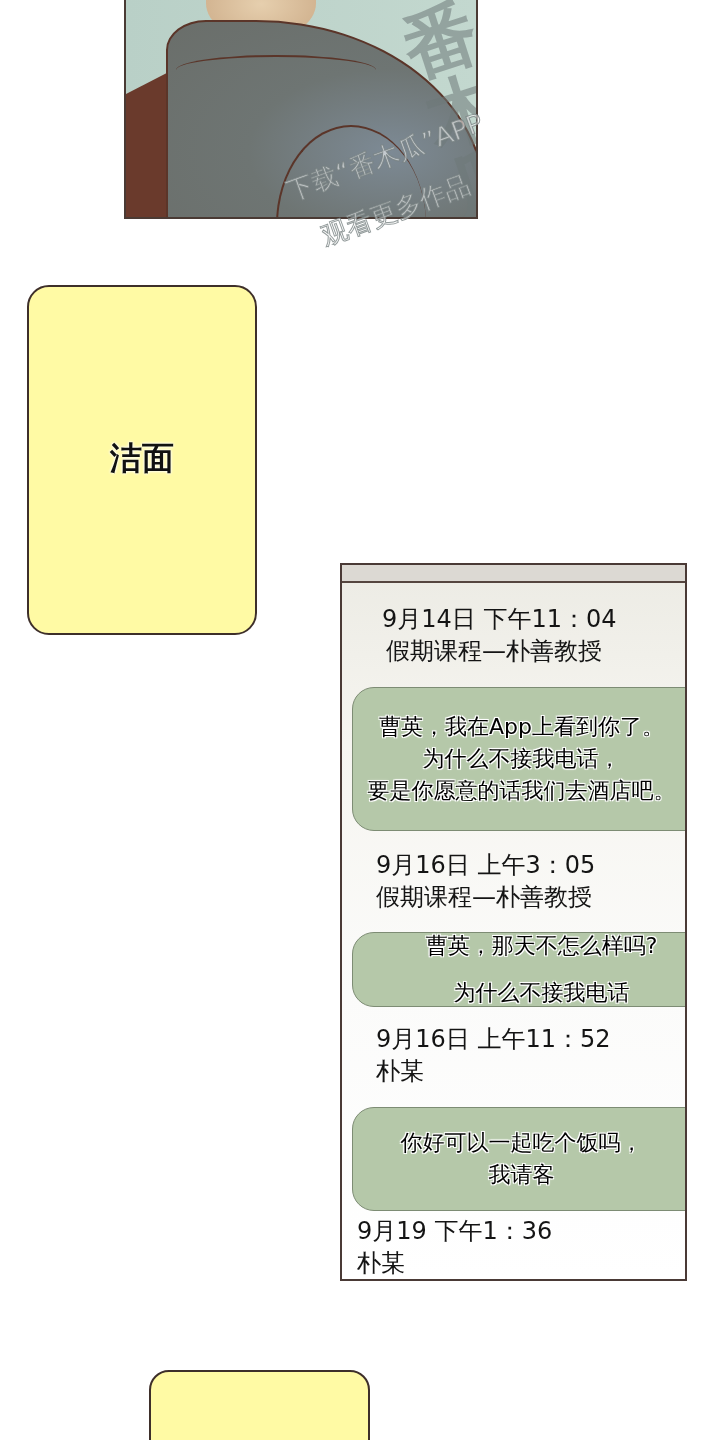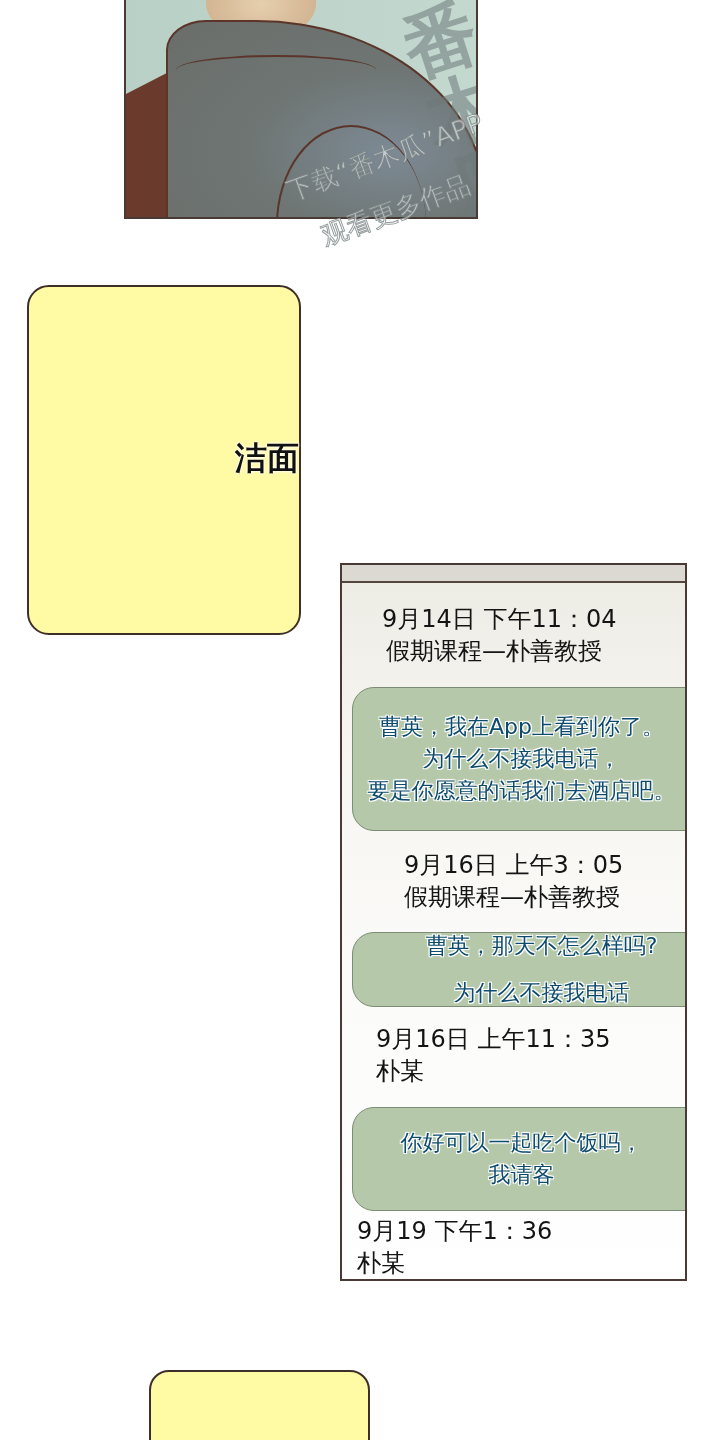--- a/index.html
+++ b/index.html
@@ -45,21 +45,21 @@
     }
     .wm-line1 { left: 282px; top: 140px; }
     .wm-line2 { left: 318px; top: 193px; }
 
     
     .caption-box {
       position: absolute; background: #fffaa4;
       border: 2px solid #3e2f2a; border-radius: 22px;
       display: flex; align-items: center; justify-content: center;
     }
-    .caption-box-1 { left: 27px; top: 285px; width: 274px; height: 350px; justify-content: flex-end; }
+    .caption-box-1 { left: 27px; top: 285px; width: 230px; height: 350px; }
     .caption-box-2 { left: 149px; top: 1370px; width: 221px; height: 100px; border-radius: 20px; }
     .caption-text {
       font-size: 32px; font-weight: bold; color: #111;
       text-shadow: 0 0 3px #fff, 0 0 3px #fff;
       font-family: "DejaVu Sans", "Liberation Sans", sans-serif;
       margin-top: -2px;
     }
 
     
     .phone-frame {
@@ -74,21 +74,21 @@
     .msg-meta {
       position: absolute; color: #141414; font-size: 24px; line-height: 32px;
       font-family: "DejaVu Sans", "Liberation Sans", sans-serif; white-space: nowrap;
     }
     .msg-meta .line { display: block; }
     .bubble {
       position: absolute; left: 10px; right: -6px;
       background: #b5c8a9; border: 1.5px solid #7d8c74;
       border-radius: 22px 0 0 22px;
       display: flex; flex-direction: column; justify-content: center; align-items: center;
-      color: #0c4a6e; font-size: 22px; line-height: 32px; text-align: center;
+      color: #000000; font-size: 22px; line-height: 32px; text-align: center;
       text-shadow: -1px -1px 0 #fff, 1px -1px 0 #fff, -1px 1px 0 #fff, 1px 1px 0 #fff, 0 0 3px #fff;
       font-family: "DejaVu Sans", "Liberation Sans", sans-serif; white-space: nowrap;
     }
     .bubble .line { display: block; }
   </style>
 </head>
 <body>
 
 <div class="art-panel">
   <div class="art-bg"></div>
@@ -112,31 +112,31 @@
   <div class="msg-meta" style="left:40px;top:38px;">
     <span class="line">9月14日 下午11：04</span>
     <span class="line" style="margin-left:4px;">假期课程—朴善教授</span>
   </div>
   <div class="bubble" style="top:122px;height:144px;">
     <span class="line">曹英，我在App上看到你了。</span>
     <span class="line">为什么不接我电话，</span>
     <span class="line">要是你愿意的话我们去酒店吧。</span>
   </div>
 
-  <div class="msg-meta" style="left:34px;top:284px;margin-left:28px;">
+  <div class="msg-meta" style="left:34px;top:284px;">
     <span class="line">9月16日 上午3：05</span>
     <span class="line">假期课程—朴善教授</span>
   </div>
   <div class="bubble" style="top:367px;height:75px;">
     <span class="line" style="padding-left:40px;">曹英，那天不怎么样吗?</span>
     <span class="line" style="padding-left:40px;margin-top:15px;">为什么不接我电话</span>
   </div>
 
   <div class="msg-meta" style="left:34px;top:458px;">
-    <span class="line">9月16日 上午11：35</span>
+    <span class="line">9月16日 上午11：52</span>
     <span class="line">朴某</span>
   </div>
   <div class="bubble" style="top:542px;height:104px;">
     <span class="line">你好可以一起吃个饭吗，</span>
     <span class="line">我请客</span>
   </div>
 
   <div class="msg-meta" style="left:15px;top:650px;">
     <span class="line">9月19 下午1：36</span>
     <span class="line">朴某</span>

